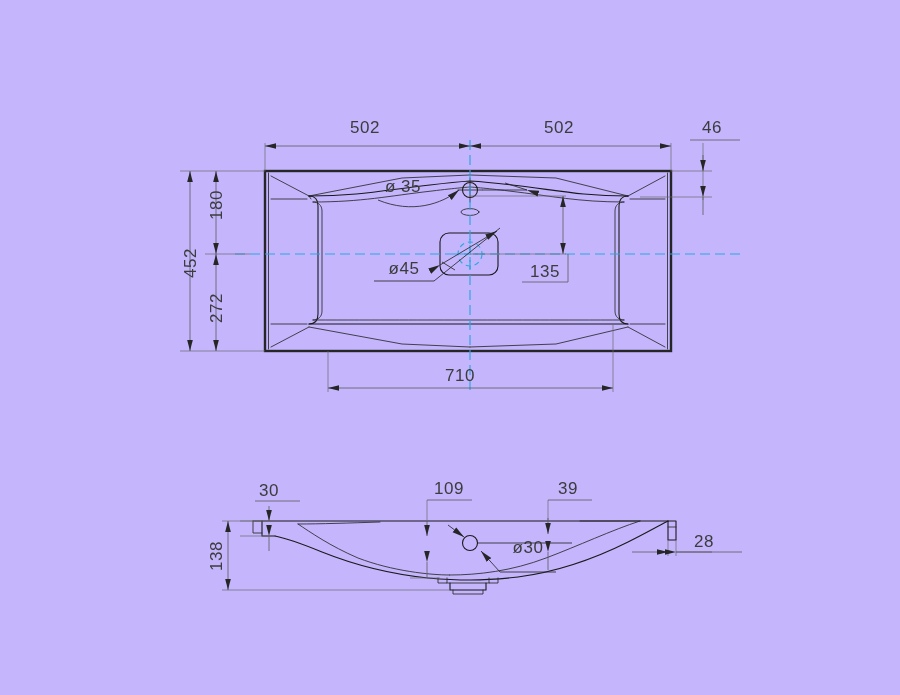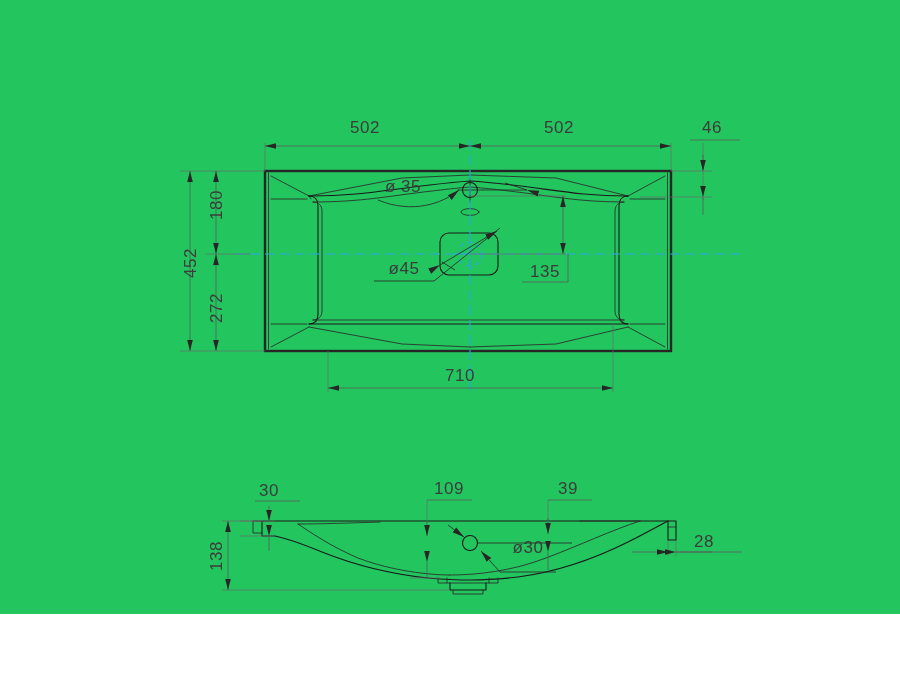--- a/index.html
+++ b/index.html
@@ -10,22 +10,22 @@
   }
   body {
     width: 900px;
     height: 695px;
     font-family: "Liberation Sans", sans-serif;
     overflow: hidden;
   }
   #drawing-root {
     position: relative;
     width: 900px;
-    height: 614px;
-    background: #22c55e;
+    height: 695px;
+    background: #c4b5fd;
   }
   svg#cad {
     display: block;
     width: 900px;
     height: 695px;
   }
   .dim-text {
     font-family: "Liberation Sans", sans-serif;
     font-size: 17px;
     fill: #3c3c3c;

